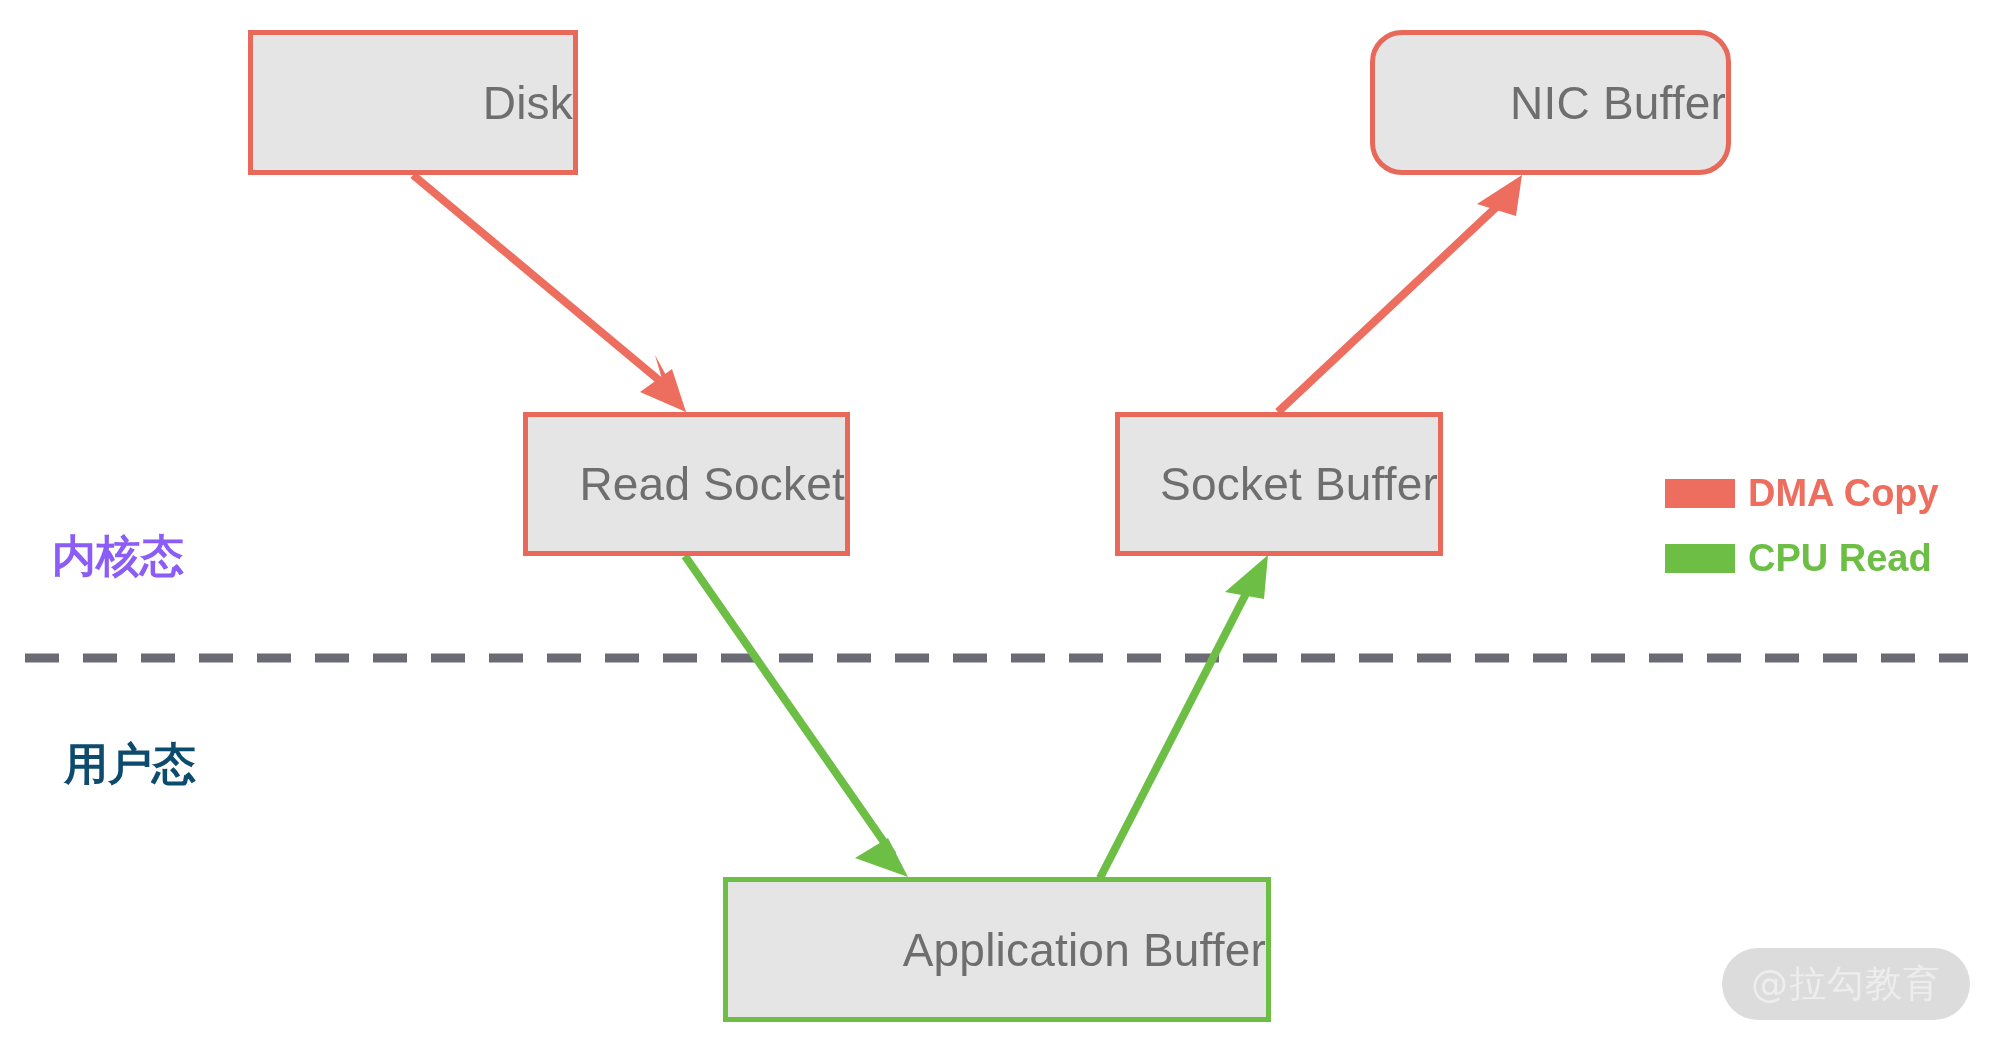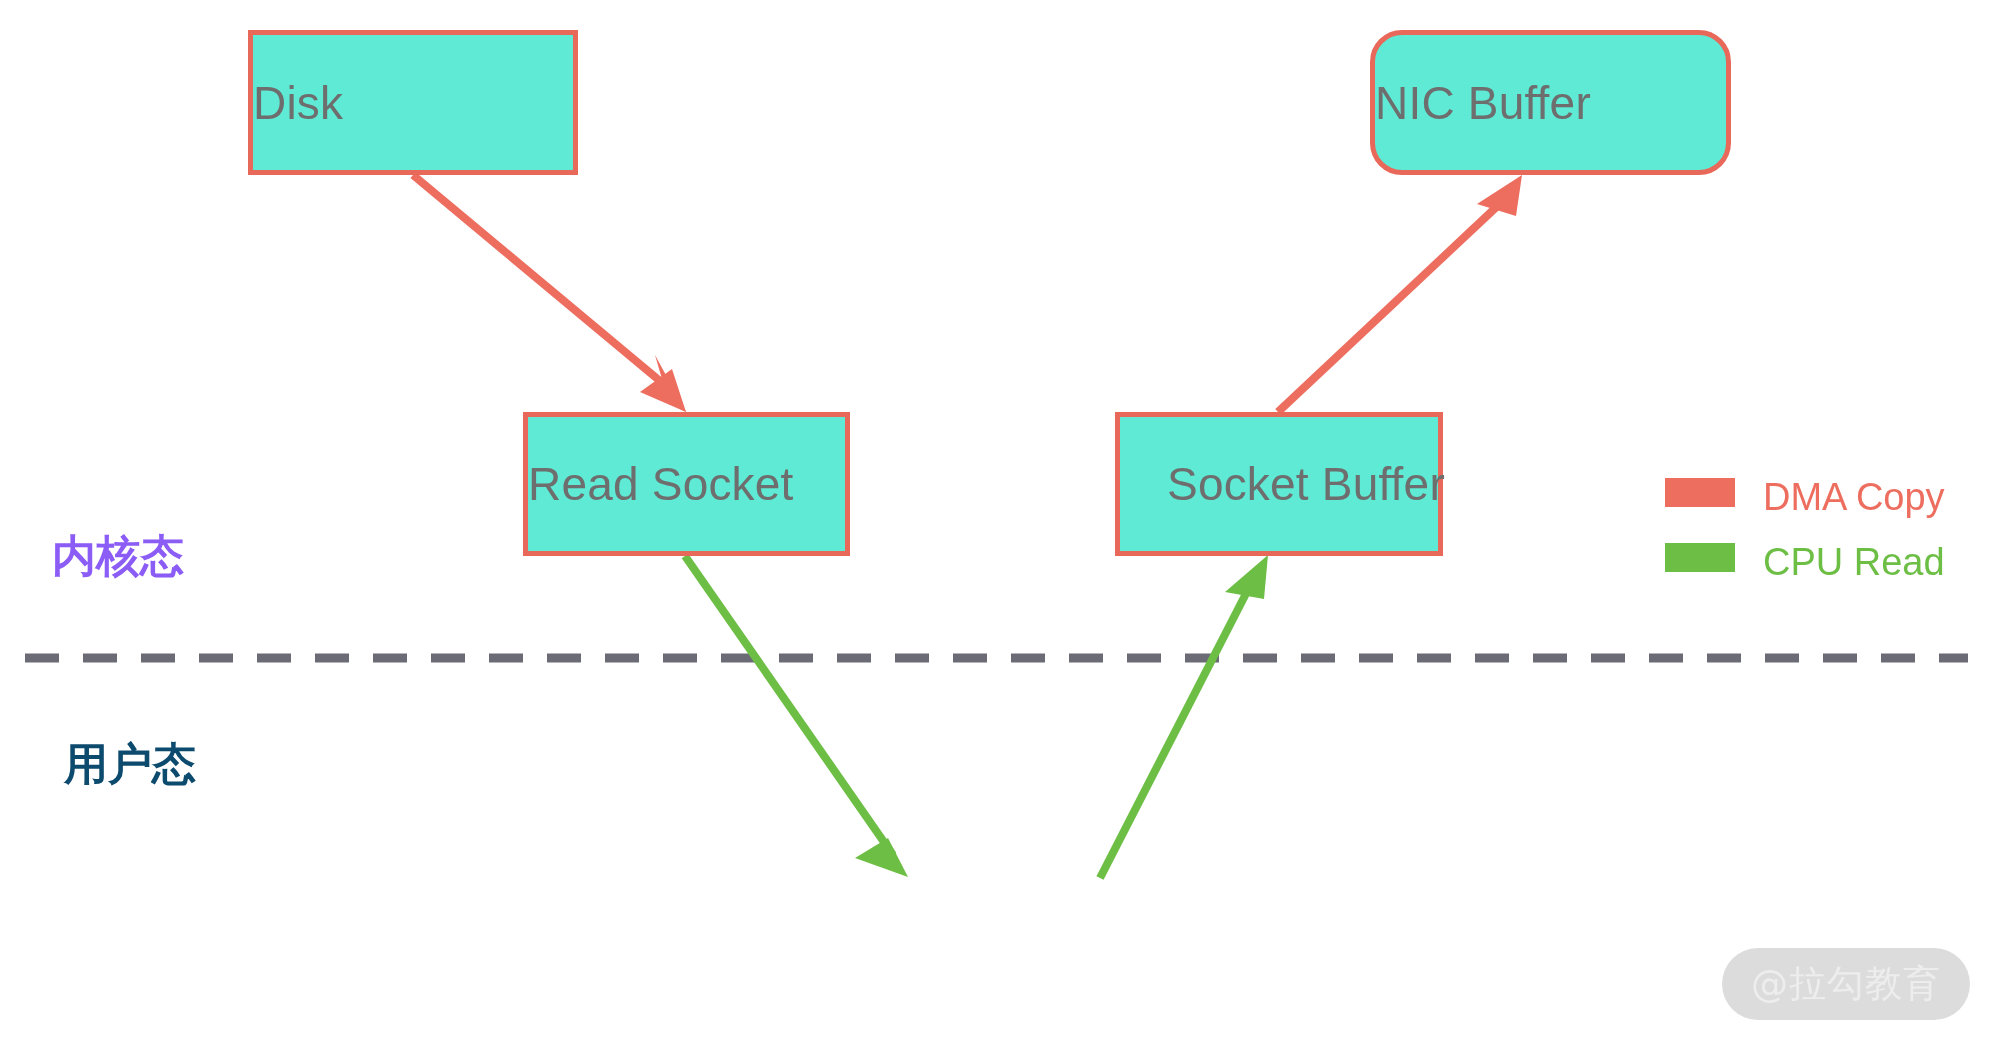--- a/index.html
+++ b/index.html
@@ -21,24 +21,24 @@
     position: absolute;
     left: 0;
     top: 0;
     width: 2012px;
     height: 1056px;
     pointer-events: none;
   }
   .node {
     position: absolute;
     box-sizing: border-box;
-    background: #5eead4;
+    background: #e5e5e5;
     display: flex;
     align-items: center;
-    justify-content: flex-start;
+    justify-content: flex-end;
     border-width: 5px;
     border-style: solid;
   }
   .node.kernel { border-color: #E8695A; }
   .node.user   { border-color: #6DBE45; }
   .node-label {
     color: #6E6E6E;
     font-size: 46px;
     font-weight: 400;
     letter-spacing: 0.2px;
@@ -63,22 +63,24 @@
   #legend {
     position: absolute;
     left: 1665px;
     top: 478px;
     display: flex;
     flex-direction: column;
     gap: 35px;
   }
   .legend-row {
     display: flex;
-    gap: 28px;
+    align-items: center;
+    gap: 13px;
     height: 30px;
+    font-weight: bold;
   }
   .legend-swatch {
     width: 70px;
     height: 29px;
     flex: none;
   }
   .legend-swatch.dma { background: #ED6D5E; }
   .legend-swatch.cpu { background: #6DBE45; }
   .legend-text {
     font-size: 38px;
@@ -148,20 +150,23 @@
   </div>
 
   <div class="node kernel" id="node-read">
     <span class="node-label">Read Socket</span>
   </div>
 
   <div class="node kernel" id="node-socket">
     <span class="node-label">Socket Buffer</span>
   </div>
 
+  <div class="node user" id="node-application">
+    <span class="node-label">Application Buffer</span>
+  </div>
 
   <div class="mode-label" id="label-kernel-mode">内核态</div>
 
   <div class="mode-label" id="label-user-mode">用户态</div>
 
   <div id="legend">
     <div class="legend-row">
       <span class="legend-swatch dma"></span>
       <span class="legend-text dma">DMA Copy</span>
     </div>

